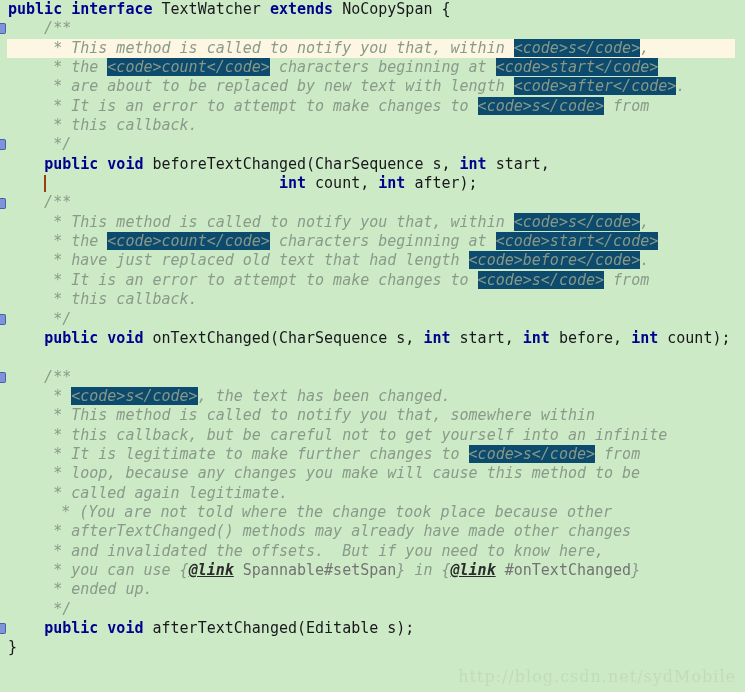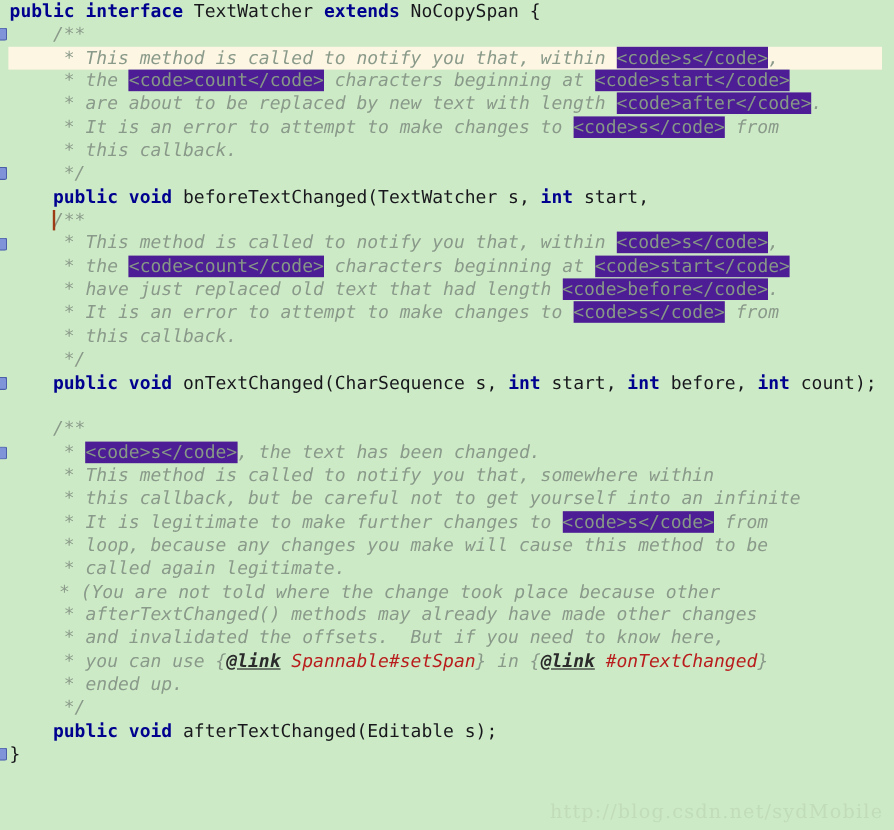--- a/index.html
+++ b/index.html
@@ -78,31 +78,31 @@
   }
   .id {
     color: #17171c;
   }
   .cmt {
     color: #8a9a8a;
     font-style: italic;
   }
   .cmt-code {
     color: #879887;
-    background: #4c1d95;
+    font-style: italic;
+    background: #0c4a6e;
   }
   .jdoc-tag {
     color: #2b2b2b;
     font-style: italic;
     font-weight: bold;
     text-decoration: underline;
   }
   .jdoc-ref {
-    color: #b91c1c;
-    font-style: italic;
+    color: #737373;
   }
 
   
   #caret {
     position: absolute;
     width: 2px;
     height: 17px;
     background: #9c3b14;
     z-index: 5;
   }
@@ -128,38 +128,39 @@
 
   <div id="lines">
       <div class="line"><span class="txt" style="left: 8px;"><span class="kw">public</span><span class="id"> </span><span class="kw">interface</span><span class="id"> TextWatcher </span><span class="kw">extends</span><span class="id"> NoCopySpan {</span></span></div>
       <div class="line"><span class="txt" style="left: 8px;"><span class="cmt">    /**</span></span></div>
       <div class="line current"><span class="txt" style="left: 8px;"><span class="cmt">     * This method is called to notify you that, within </span><span class="cmt-code">&lt;code&gt;s&lt;/code&gt;</span><span class="cmt">,</span></span></div>
       <div class="line"><span class="txt" style="left: 8px;"><span class="cmt">     * the </span><span class="cmt-code">&lt;code&gt;count&lt;/code&gt;</span><span class="cmt"> characters beginning at </span><span class="cmt-code">&lt;code&gt;start&lt;/code&gt;</span></span></div>
       <div class="line"><span class="txt" style="left: 8px; text-align: right;"><span class="cmt">     * are about to be replaced by new text with length </span><span class="cmt-code">&lt;code&gt;after&lt;/code&gt;</span><span class="cmt">.</span></span></div>
       <div class="line"><span class="txt" style="left: 8px;"><span class="cmt">     * It is an error to attempt to make changes to </span><span class="cmt-code">&lt;code&gt;s&lt;/code&gt;</span><span class="cmt"> from</span></span></div>
       <div class="line"><span class="txt" style="left: 8px;"><span class="cmt">     * this callback.</span></span></div>
       <div class="line"><span class="txt" style="left: 8px;"><span class="cmt">     */</span></span></div>
-      <div class="line"><span class="txt" style="left: 8px;"><span class="id">    </span><span class="kw">public</span><span class="id"> </span><span class="kw">void</span><span class="id"> beforeTextChanged(TextWatcher s, </span><span class="kw">int</span><span class="id"> start,</span></span></div>
+      <div class="line"><span class="txt" style="left: 8px;"><span class="id">    </span><span class="kw">public</span><span class="id"> </span><span class="kw">void</span><span class="id"> beforeTextChanged(CharSequence s, </span><span class="kw">int</span><span class="id"> start,</span></span></div>
+      <div class="line"><span class="txt" style="left: 8px;"><span class="id">                              </span><span class="kw">int</span><span class="id"> count, </span><span class="kw">int</span><span class="id"> after);</span></span></div>
       <div class="line"><span class="txt" style="left: 8px;"><span class="cmt">    /**</span></span></div>
       <div class="line"><span class="txt" style="left: 8px;"><span class="cmt">     * This method is called to notify you that, within </span><span class="cmt-code">&lt;code&gt;s&lt;/code&gt;</span><span class="cmt">,</span></span></div>
       <div class="line"><span class="txt" style="left: 8px;"><span class="cmt">     * the </span><span class="cmt-code">&lt;code&gt;count&lt;/code&gt;</span><span class="cmt"> characters beginning at </span><span class="cmt-code">&lt;code&gt;start&lt;/code&gt;</span></span></div>
       <div class="line"><span class="txt" style="left: 8px;"><span class="cmt">     * have just replaced old text that had length </span><span class="cmt-code">&lt;code&gt;before&lt;/code&gt;</span><span class="cmt">.</span></span></div>
       <div class="line"><span class="txt" style="left: 8px;"><span class="cmt">     * It is an error to attempt to make changes to </span><span class="cmt-code">&lt;code&gt;s&lt;/code&gt;</span><span class="cmt"> from</span></span></div>
       <div class="line"><span class="txt" style="left: 8px;"><span class="cmt">     * this callback.</span></span></div>
       <div class="line"><span class="txt" style="left: 8px;"><span class="cmt">     */</span></span></div>
       <div class="line"><span class="txt" style="left: 8px;"><span class="id">    </span><span class="kw">public</span><span class="id"> </span><span class="kw">void</span><span class="id"> onTextChanged(CharSequence s, </span><span class="kw">int</span><span class="id"> start, </span><span class="kw">int</span><span class="id"> before, </span><span class="kw">int</span><span class="id"> count);</span></span></div>
       <div class="line"><span class="txt" style="left: 8px;"></span></div>
       <div class="line"><span class="txt" style="left: 8px;"><span class="cmt">    /**</span></span></div>
       <div class="line"><span class="txt" style="left: 8px;"><span class="cmt">     * </span><span class="cmt-code">&lt;code&gt;s&lt;/code&gt;</span><span class="cmt">, the text has been changed.</span></span></div>
       <div class="line"><span class="txt" style="left: 8px;"><span class="cmt">     * This method is called to notify you that, somewhere within</span></span></div>
       <div class="line"><span class="txt" style="left: 8px;"><span class="cmt">     * this callback, but be careful not to get yourself into an infinite</span></span></div>
       <div class="line"><span class="txt" style="left: 8px;"><span class="cmt">     * It is legitimate to make further changes to </span><span class="cmt-code">&lt;code&gt;s&lt;/code&gt;</span><span class="cmt"> from</span></span></div>
       <div class="line"><span class="txt" style="left: 8px;"><span class="cmt">     * loop, because any changes you make will cause this method to be</span></span></div>
       <div class="line"><span class="txt" style="left: 8px;"><span class="cmt">     * called again legitimate.</span></span></div>
-      <div class="line"><span class="txt" style="left: 4px;"><span class="cmt">     * (You are not told where the change took place because other</span></span></div>
+      <div class="line"><span class="txt" style="left: 16px;"><span class="cmt">     * (You are not told where the change took place because other</span></span></div>
       <div class="line"><span class="txt" style="left: 8px;"><span class="cmt">     * afterTextChanged() methods may already have made other changes</span></span></div>
       <div class="line"><span class="txt" style="left: 8px;"><span class="cmt">     * and invalidated the offsets.  But if you need to know here,</span></span></div>
       <div class="line"><span class="txt" style="left: 8px;"><span class="cmt">     * you can use {</span><span class="jdoc-tag">@link</span><span class="jdoc-ref"> Spannable#setSpan</span><span class="cmt">} in {</span><span class="jdoc-tag">@link</span><span class="jdoc-ref"> #onTextChanged</span><span class="cmt">}</span></span></div>
       <div class="line"><span class="txt" style="left: 8px;"><span class="cmt">     * ended up.</span></span></div>
       <div class="line"><span class="txt" style="left: 8px;"><span class="cmt">     */</span></span></div>
       <div class="line"><span class="txt" style="left: 8px;"><span class="id">    </span><span class="kw">public</span><span class="id"> </span><span class="kw">void</span><span class="id"> afterTextChanged(Editable s);</span></span></div>
       <div class="line"><span class="txt" style="left: 8px;"><span class="id">}</span></span></div>
     </div>
 
   <div id="gutter">

